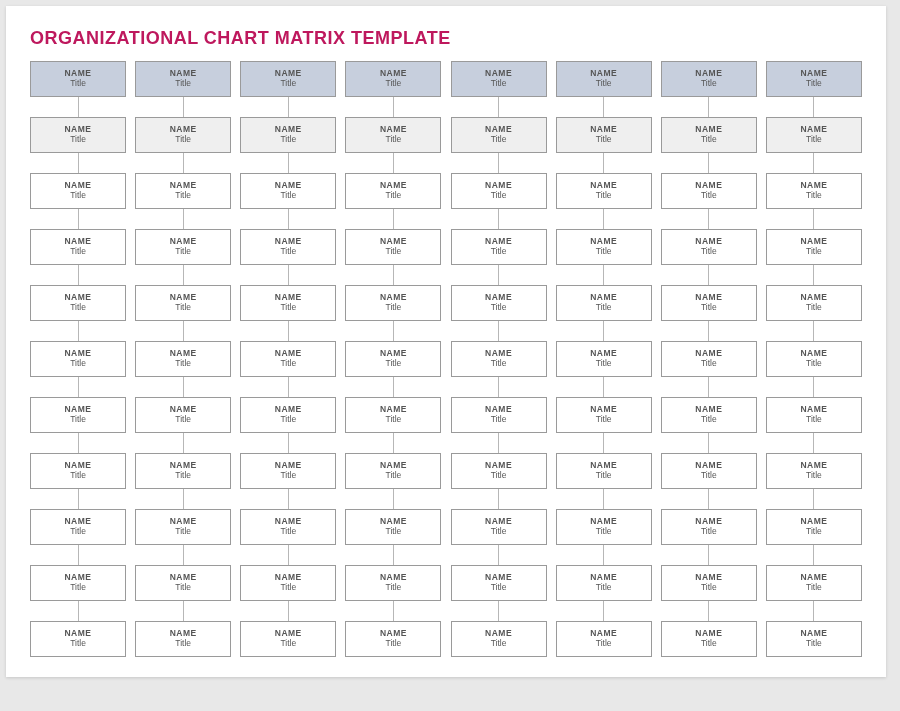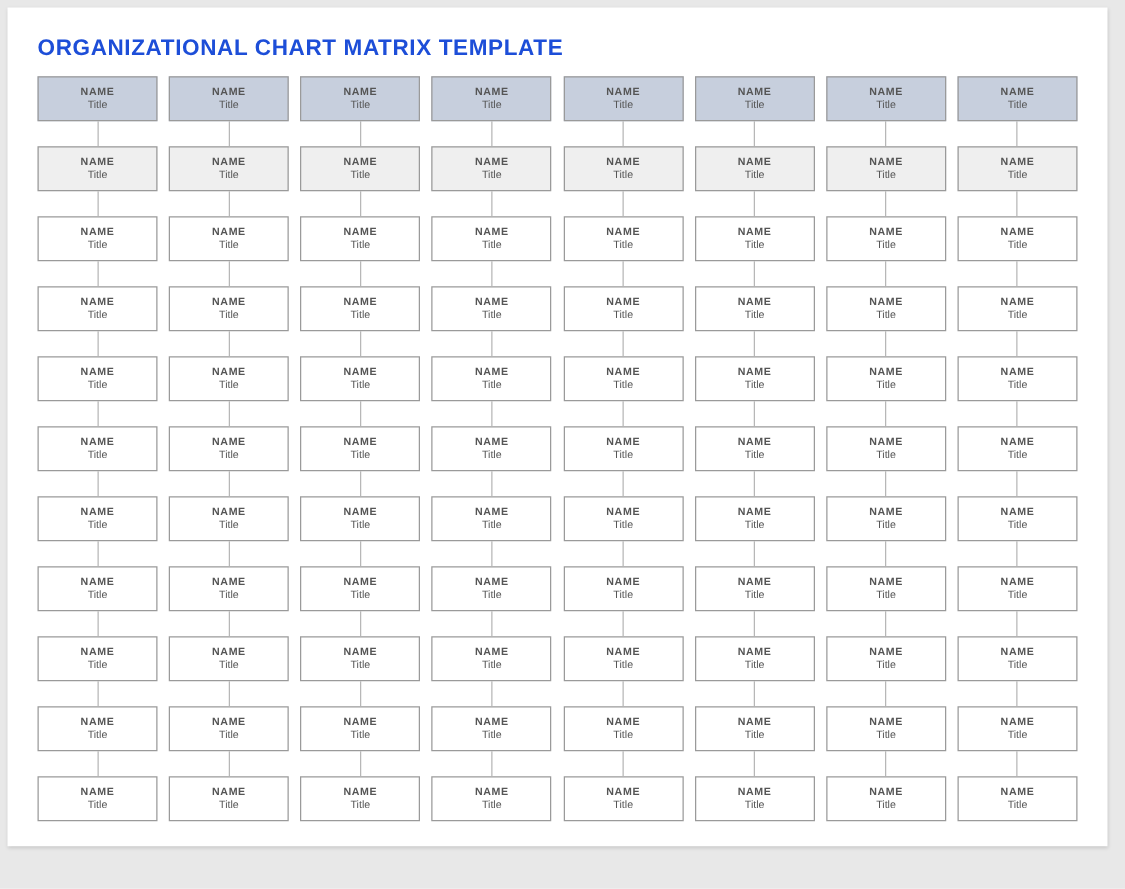--- a/index.html
+++ b/index.html
@@ -14,21 +14,21 @@
     background: #ffffff;
     width: 880px;
     margin: 6px;
     padding: 22px 24px 20px 24px;
     box-shadow: 0 1px 3px rgba(0,0,0,0.15);
   }
   .page-title {
     font-size: 18px;
     font-weight: 700;
     letter-spacing: 0.5px;
-    color: #1d4ed8;
+    color: #be185d;
     margin-bottom: 12px;
     text-transform: uppercase;
   }
   .grid {
     display: flex;
     justify-content: space-between;
   }
   .col {
     width: 96px;
     display: flex;

